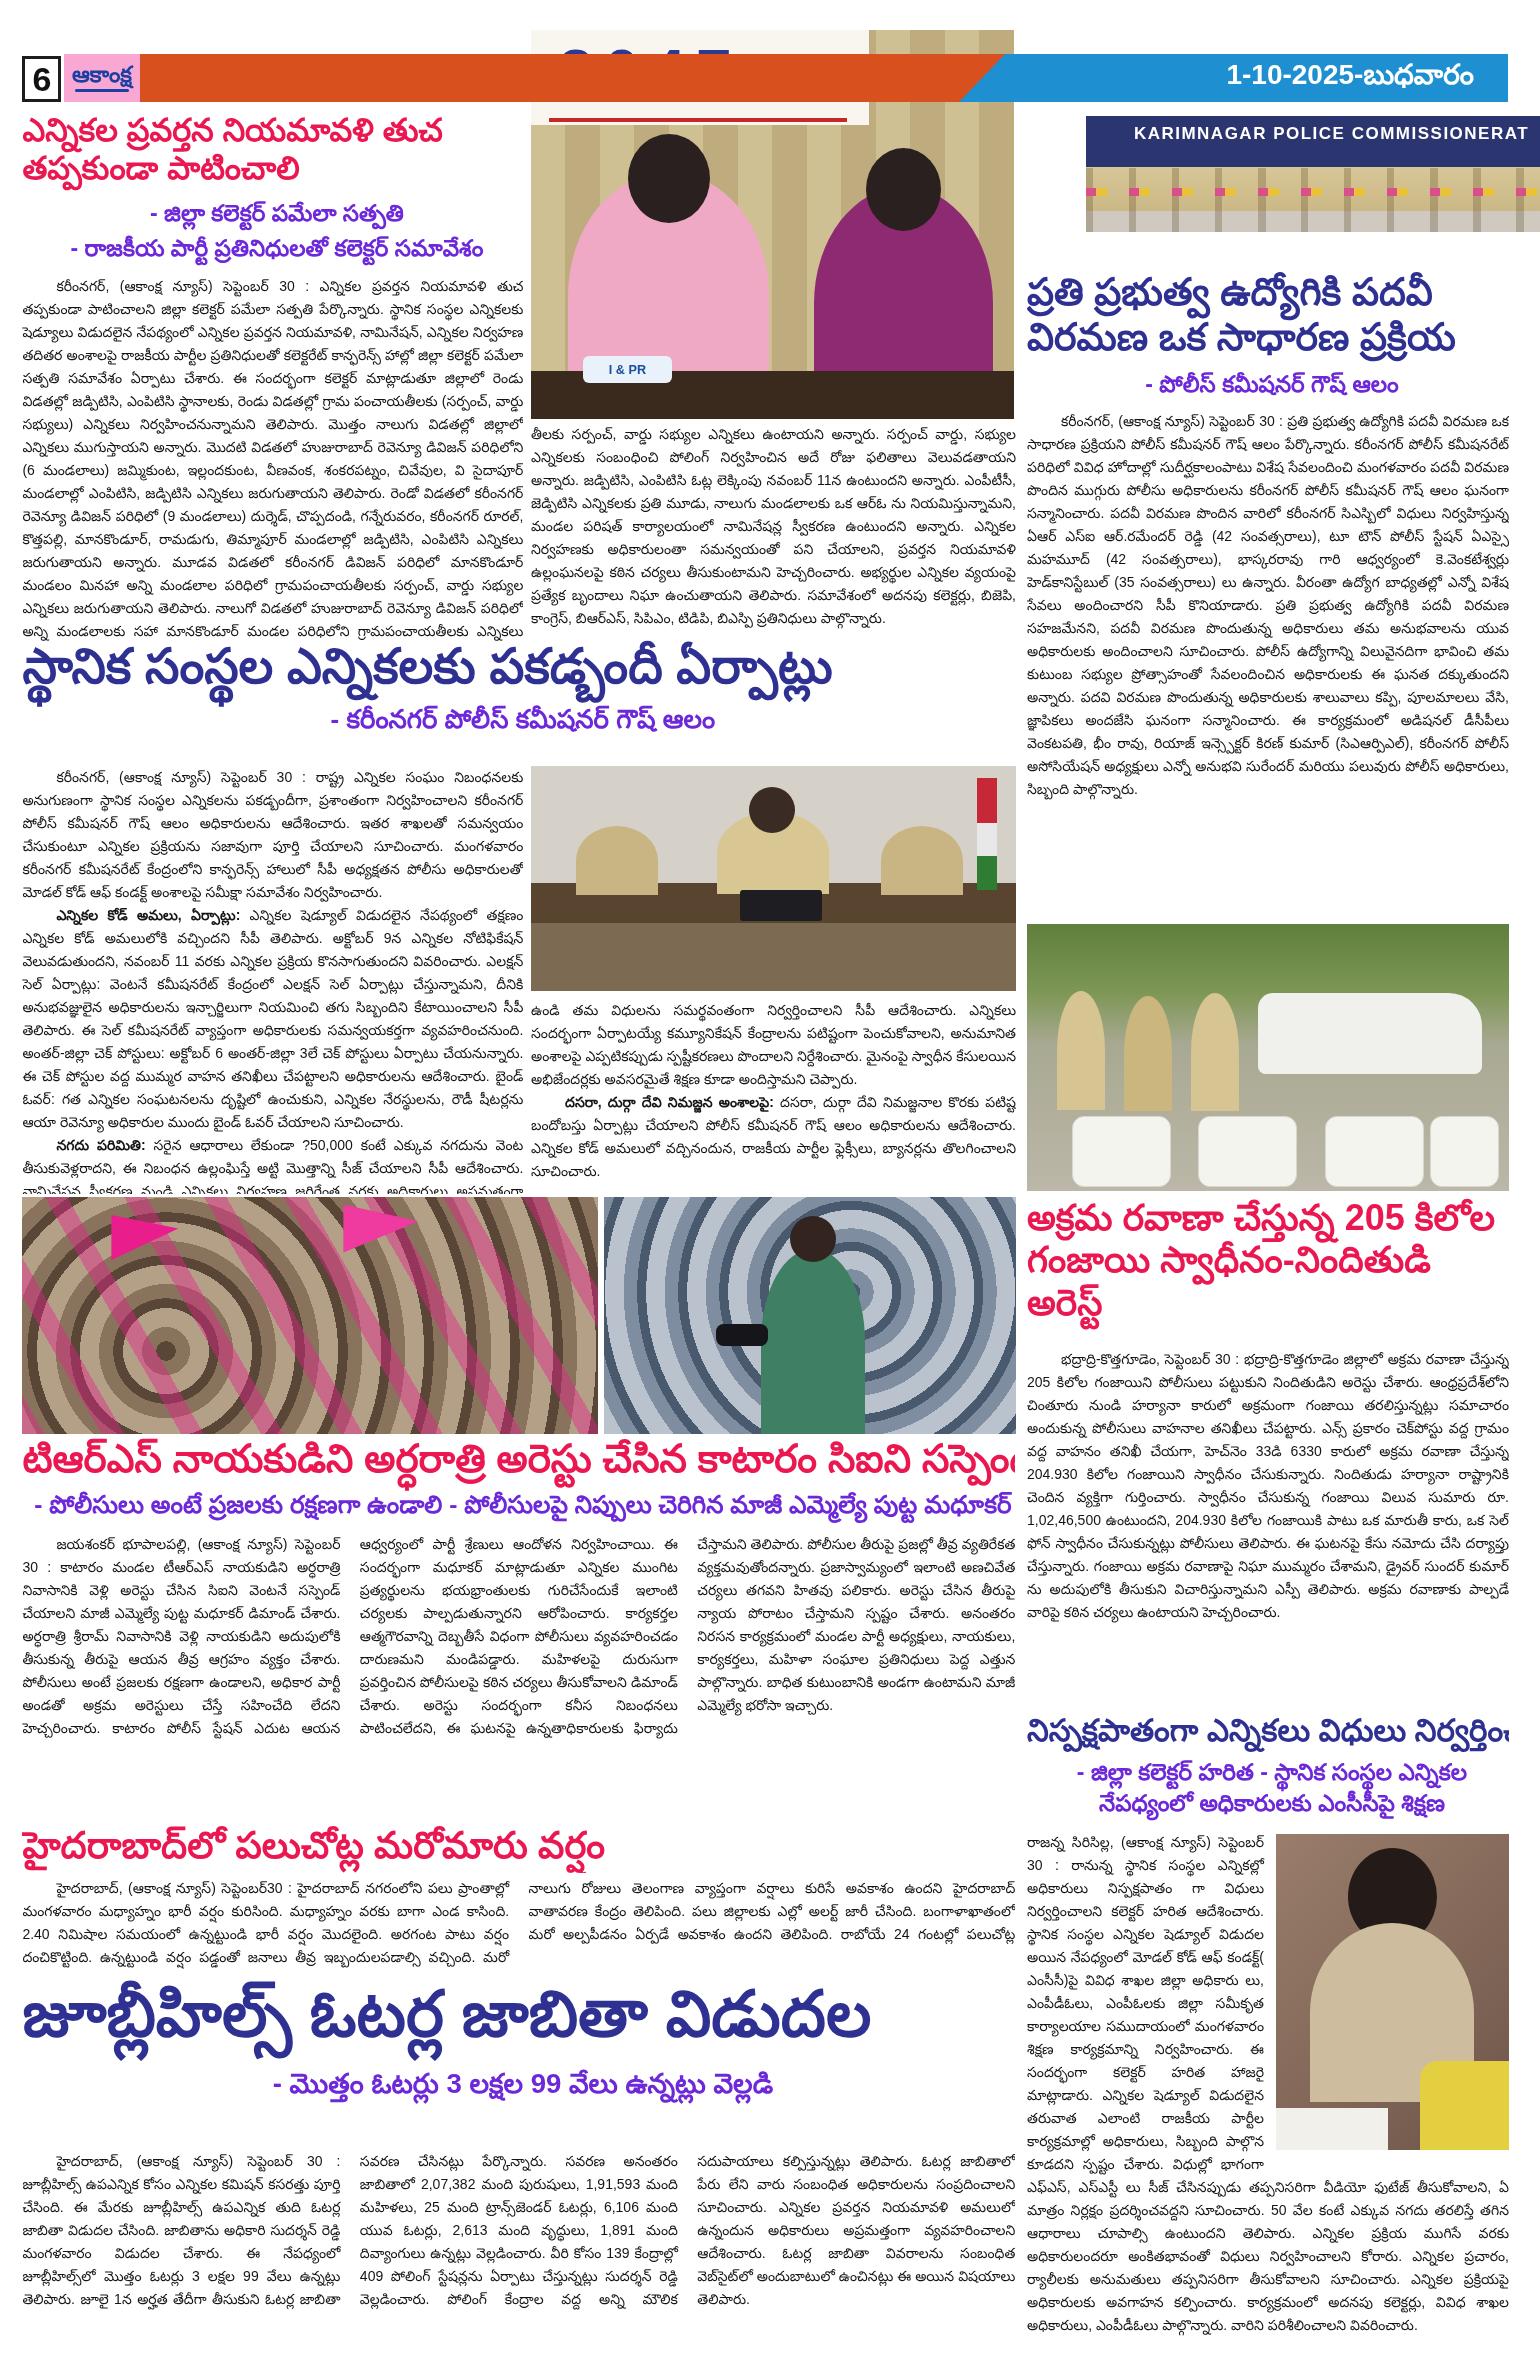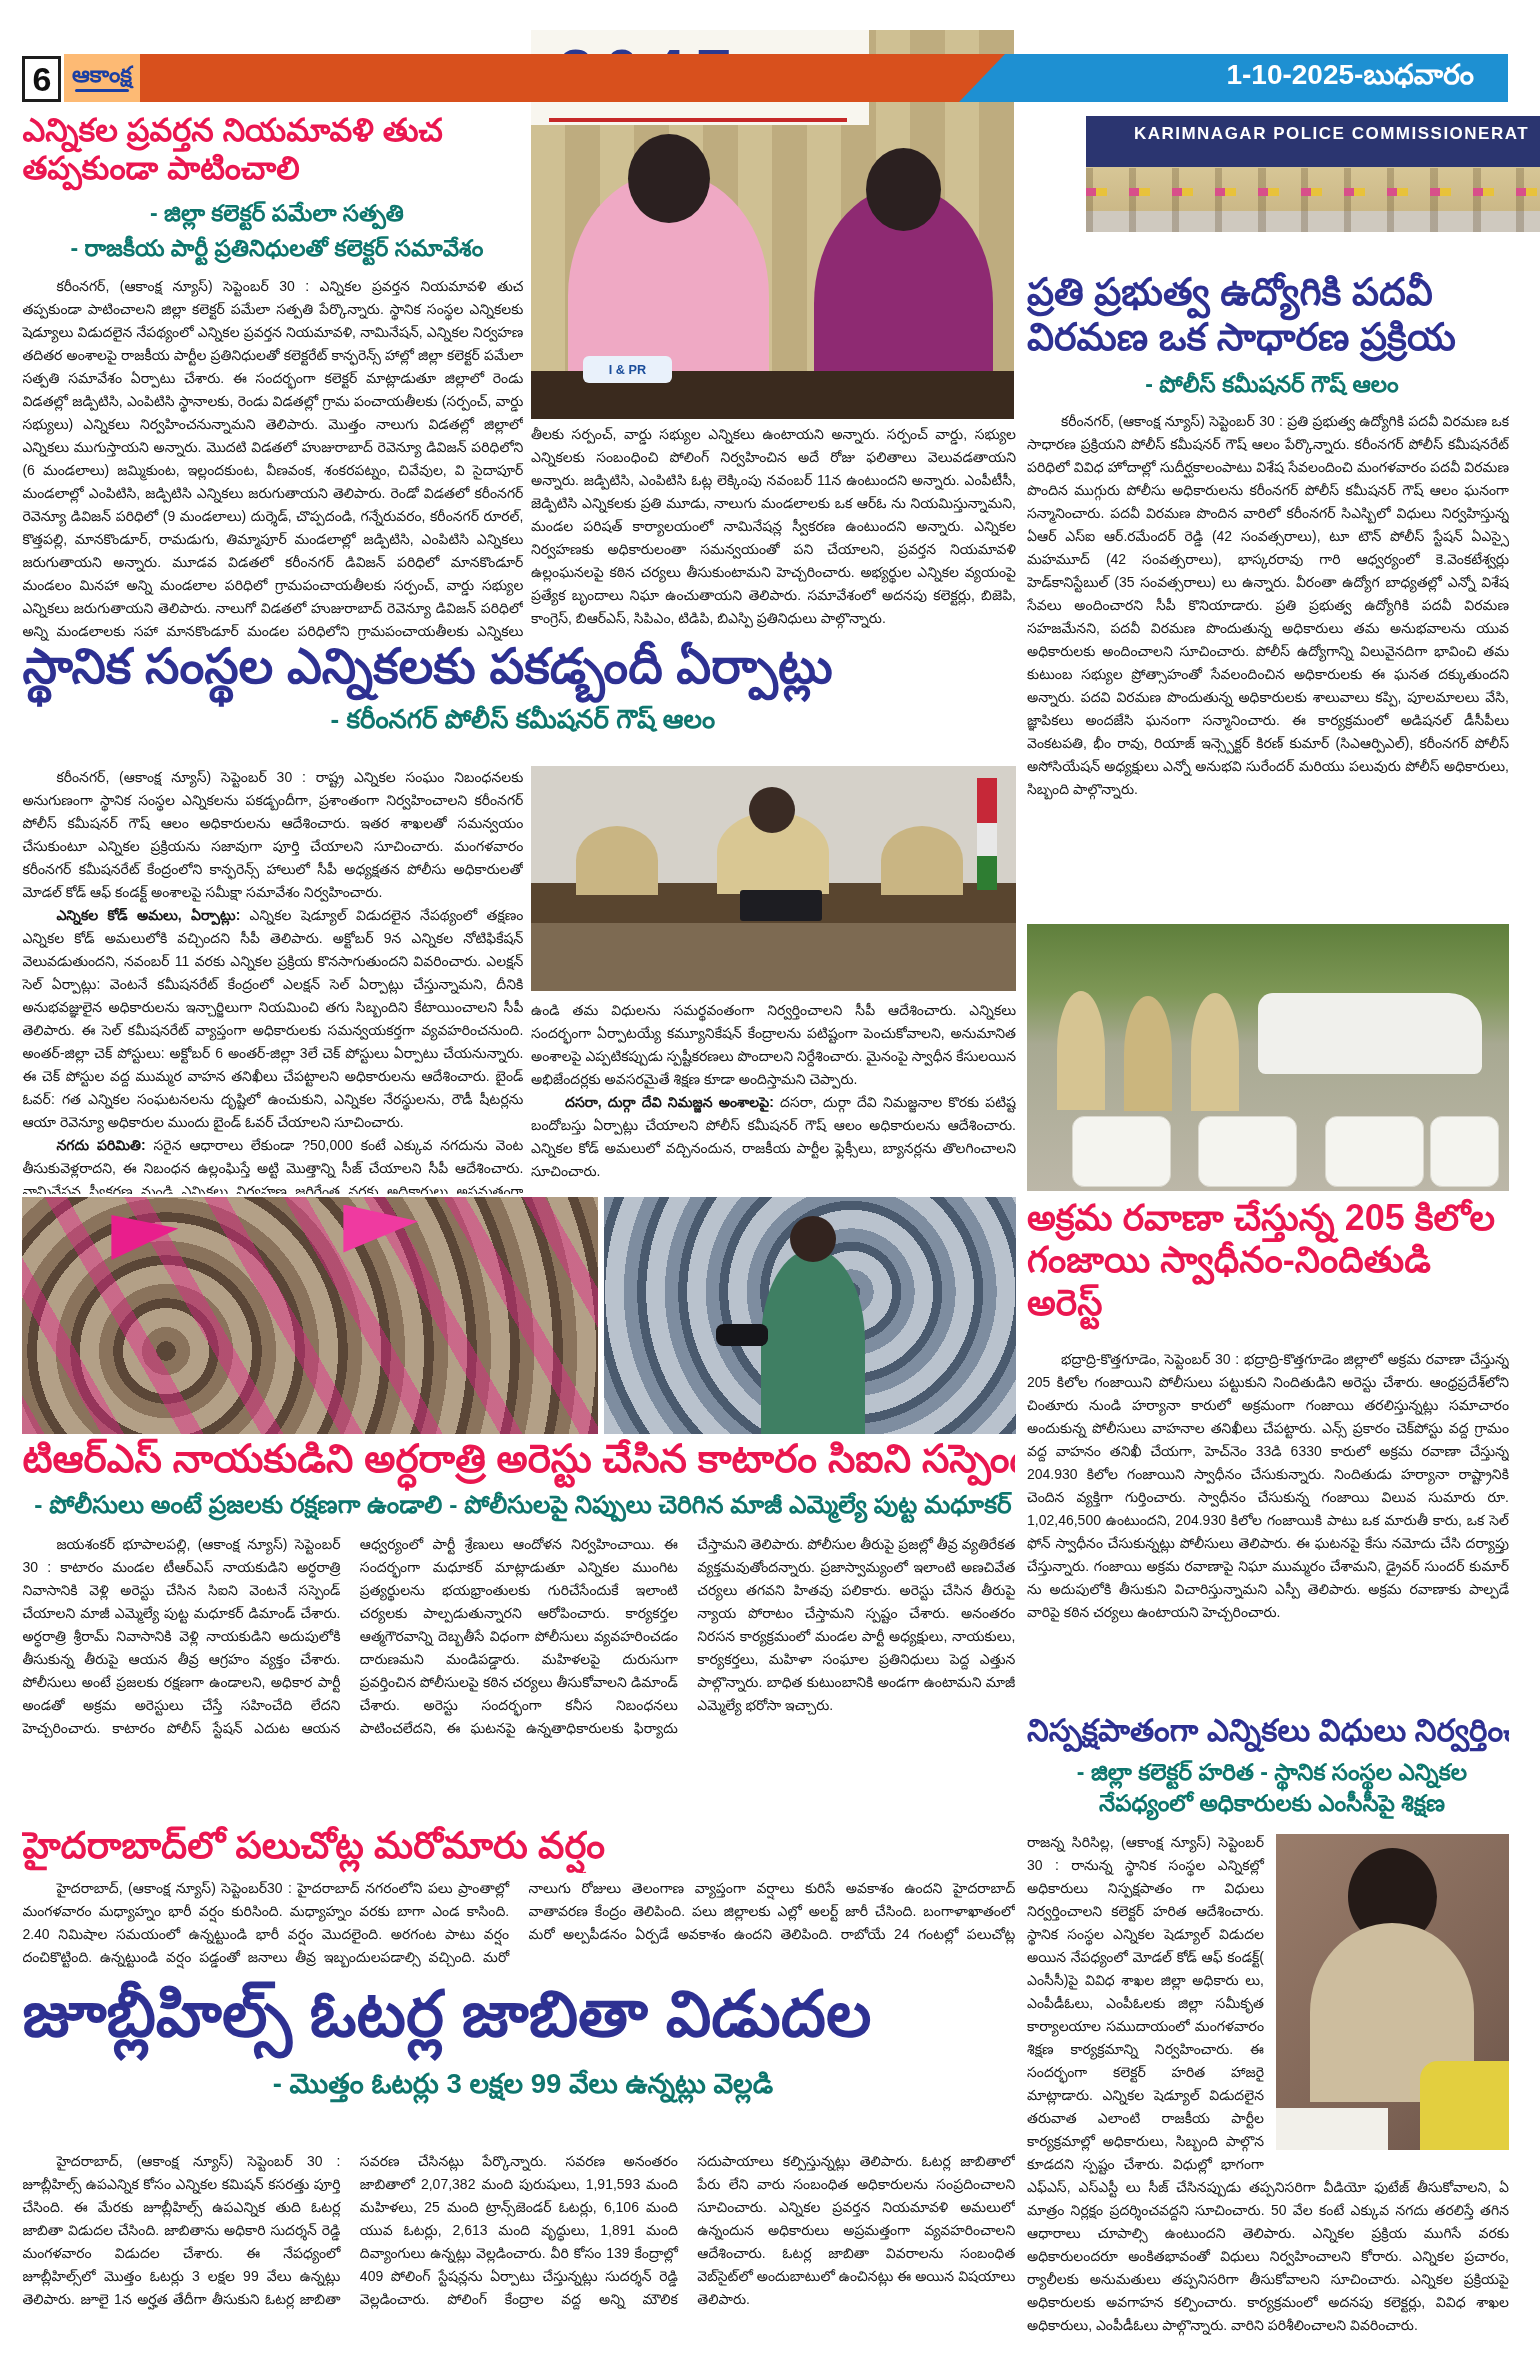--- a/index.html
+++ b/index.html
@@ -14,30 +14,30 @@
   .date-box{
     background:#1e90d2;z-index:4;display:flex;align-items:center;justify-content:flex-end;
     padding-right:34px;box-sizing:border-box;color:#fff;font-weight:bold;font-size:28px;
     clip-path:polygon(46px 0,100% 0,100% 100%,0 100%);
   }
   .num-box{
     background:#fff;border:3px solid #1d1d1d;z-index:5;display:flex;align-items:center;
     justify-content:center;font-size:34px;font-weight:bold;box-sizing:border-box;
   }
   .logo-box{
-    background:#fdba74;z-index:5;display:flex;flex-direction:column;align-items:center;
+    background:#f9a8d4;z-index:5;display:flex;flex-direction:column;align-items:center;
     justify-content:center;box-sizing:border-box;
   }
   .logo-text{color:#1b3fa3;font-weight:900;font-size:22.4px;line-height:1;}
   .logo-underline{width:70%;height:3px;background:#1b3fa3;margin-top:3px;border-radius:1.5px;}
   
   .hl{font-weight:bold;text-align:left;line-height:1.18;}
   .hl-red{color:#ea1750;}
   .hl-blue{color:#2e3192;}
-  .sub{font-weight:bold;color:#0f766e;text-align:center;line-height:1.35;margin-left:8px;}
+  .sub{font-weight:bold;color:#6d28d9;text-align:center;line-height:1.35;margin-left:8px;}
   .body{font-size:14px;line-height:23px;text-align:justify;color:#151515;}
   .body p{margin:0;text-indent:34px;}
   .body p.noindent{text-indent:0;}
   .lead{font-weight:bold;}
   .clip{overflow:hidden;}
   .cols3{column-count:3;column-gap:19.4px;}
   .cols2{column-count:2;column-gap:19.4px;}
   
   .photo{position:absolute;overflow:hidden;background:#cfc7b8;}
   .ph{position:absolute;}

